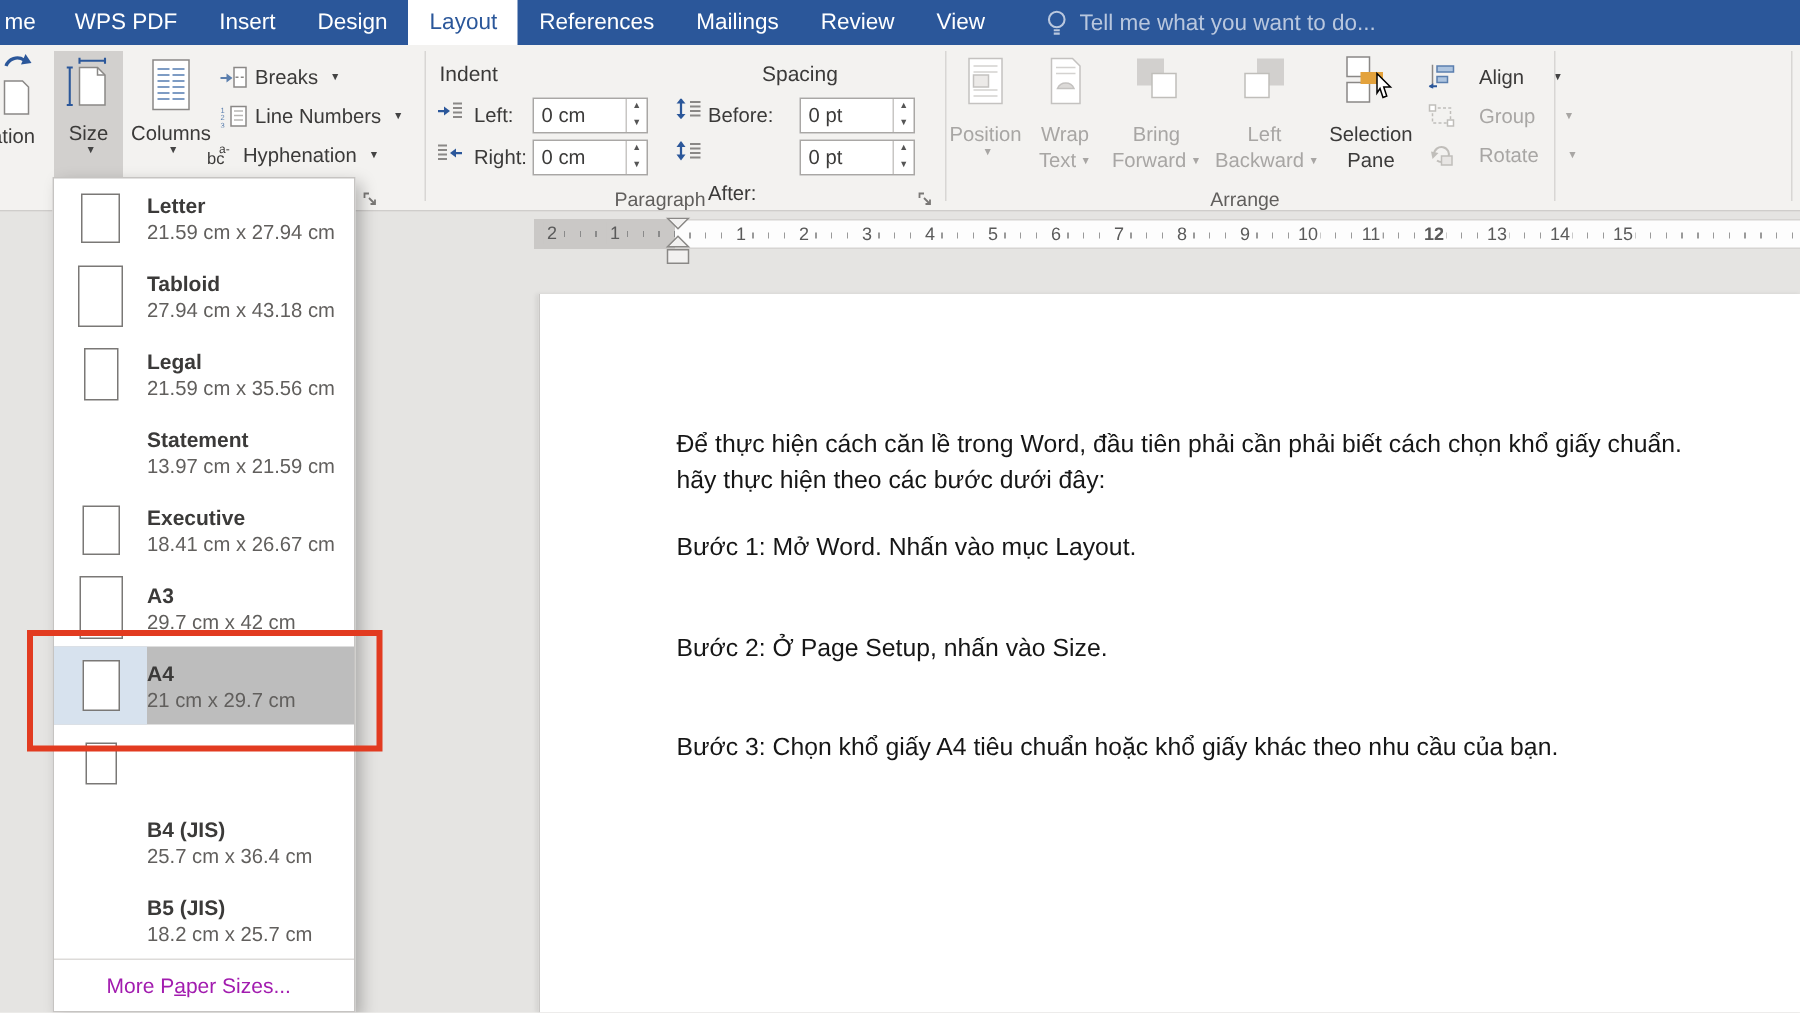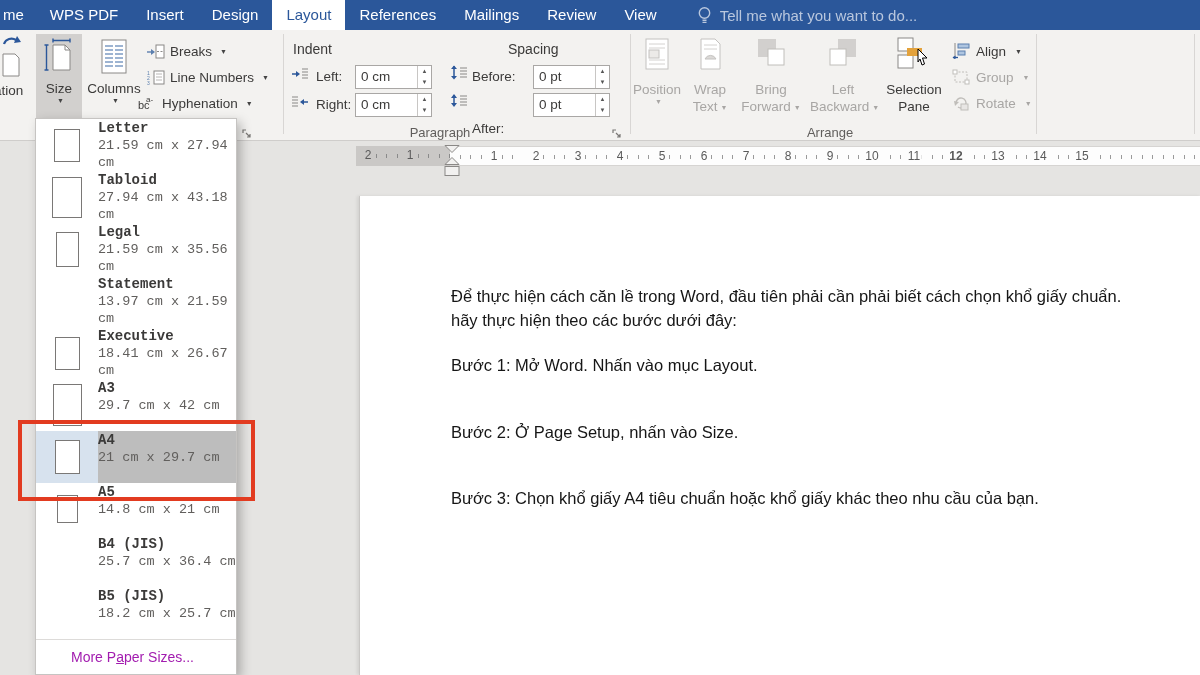--- a/index.html
+++ b/index.html
@@ -26,41 +26,41 @@
   .fieldlab{position:absolute;font-size:13.5px;color:#3b3a39;}
   .numbox{position:absolute;width:77px;height:24px;background:#fff;border:1px solid #a9a7a5;box-sizing:border-box;font-size:13.5px;color:#3b3a39;}
   .numbox .val{position:absolute;left:5px;top:3px;}
   .spin{position:absolute;right:0;top:0;bottom:0;width:13px;border-left:1px solid #c8c6c4;display:flex;flex-direction:column;}
   .spin span{flex:1;font-size:6px;color:#555;text-align:center;line-height:10px;cursor:default;}
   .abtn{position:absolute;top:4px;width:56px;text-align:center;font-size:13.5px;cursor:default;}
   .abtn .bicon{display:flex;justify-content:center;padding-top:3px;height:44px;}
   .abtn .blab{line-height:17px;}
   .dis{color:#a8a6a4;}
   .en{color:#3b3a39;}
-  .sbtn{position:absolute;height:22px;display:flex;align-items:center;gap:6px;font-size:13.5px;cursor:default;}
+  .sbtn{position:absolute;height:22px;display:flex;align-items:center;gap:16px;font-size:13.5px;cursor:default;}
   .sizebtn-bg{background:#d2d0ce;}
 
   
   .ruler-margin{position:absolute;top:146px;left:356px;width:94px;height:20px;background-color:#cac8c6;
     background-image:repeating-linear-gradient(90deg,transparent 0 9.5px,#8a8a8a 9.5px 10.5px);
     background-size:100% 4px;background-position:0 8px;background-repeat:no-repeat;z-index:5;}
   .ruler-main{position:absolute;top:146px;left:450px;width:750px;height:20px;background-color:#fdfdfd;
     background-image:repeating-linear-gradient(90deg,transparent 0 9.5px,#9a9a9a 9.5px 10.5px);
     background-size:100% 4px;background-position:0 8px;background-repeat:no-repeat;
     border-top:1px solid #d6d4d2;border-bottom:1px solid #d6d4d2;box-sizing:border-box;z-index:5;}
   .rnum{position:absolute;top:2px;transform:translateX(-50%);font-size:12px;color:#5a5a5a;background:inherit;background-image:none;padding:0 2px;line-height:15px;}
   .indent-markers{position:absolute;left:443px;top:145px;z-index:6;}
 
   
   .page{position:absolute;left:359px;top:196px;width:841px;height:479px;background:#fff;border-left:1px solid #c9c7c5;box-shadow:-2px 0 3px rgba(0,0,0,0.08);z-index:1;}
   .doctext{position:absolute;left:91px;width:752px;font-size:16.5px;line-height:24px;color:#161616;}
 
   
   .menu{position:absolute;left:35px;top:118px;width:202px;height:557px;background:#fff;border:1px solid #c6c4c2;box-sizing:border-box;box-shadow:4px 4px 10px rgba(0,0,0,0.25);z-index:40;overflow:hidden;}
-  .mrow{height:52px;display:flex;align-items:flex-start;cursor:default;font-family:Liberation Mono, monospace;}
+  .mrow{height:52px;display:flex;align-items:center;cursor:default;}
   .mrow.selected{background:#bdbdbd;}
   .micol{width:62px;flex:0 0 62px;height:100%;display:flex;align-items:center;justify-content:center;}
   .mrow.selected .micol{background:#d7e2ee;}
   .micon{display:block;background:#fff;border:1px solid #7a7876;box-sizing:border-box;}
   .mname{font-size:14px;font-weight:bold;color:#3b3a39;line-height:18px;}
   .mdims{font-size:13.5px;color:#615f5d;line-height:17px;}
   .morerow{height:33px;border-top:1px solid #dddbd9;display:flex;align-items:center;padding-left:35px;font-size:14px;color:#a21caf;cursor:default;}
   .morerow .ak{text-decoration:underline;}
 
   
@@ -427,24 +427,20 @@
         </div>
         <div class="mtxt">
           <div class="mname">A4</div>
           <div class="mdims">21 cm x 29.7 cm</div>
         </div>
       </div>
       <div class="mrow">
         <div class="micol">
           <span class="micon" style="width: 21px; height: 28px;"></span>
         </div>
-        <div class="mtxt">
-          <div class="mname">A5</div>
-          <div class="mdims">14.8 cm x 21 cm</div>
-        </div>
       </div>
       <div class="mrow">
         <div class="micol">
           <span class="micon" style="visibility: hidden;"></span>
         </div>
         <div class="mtxt">
           <div class="mname">B4 (JIS)</div>
           <div class="mdims">25.7 cm x 36.4 cm</div>
         </div>
       </div>

